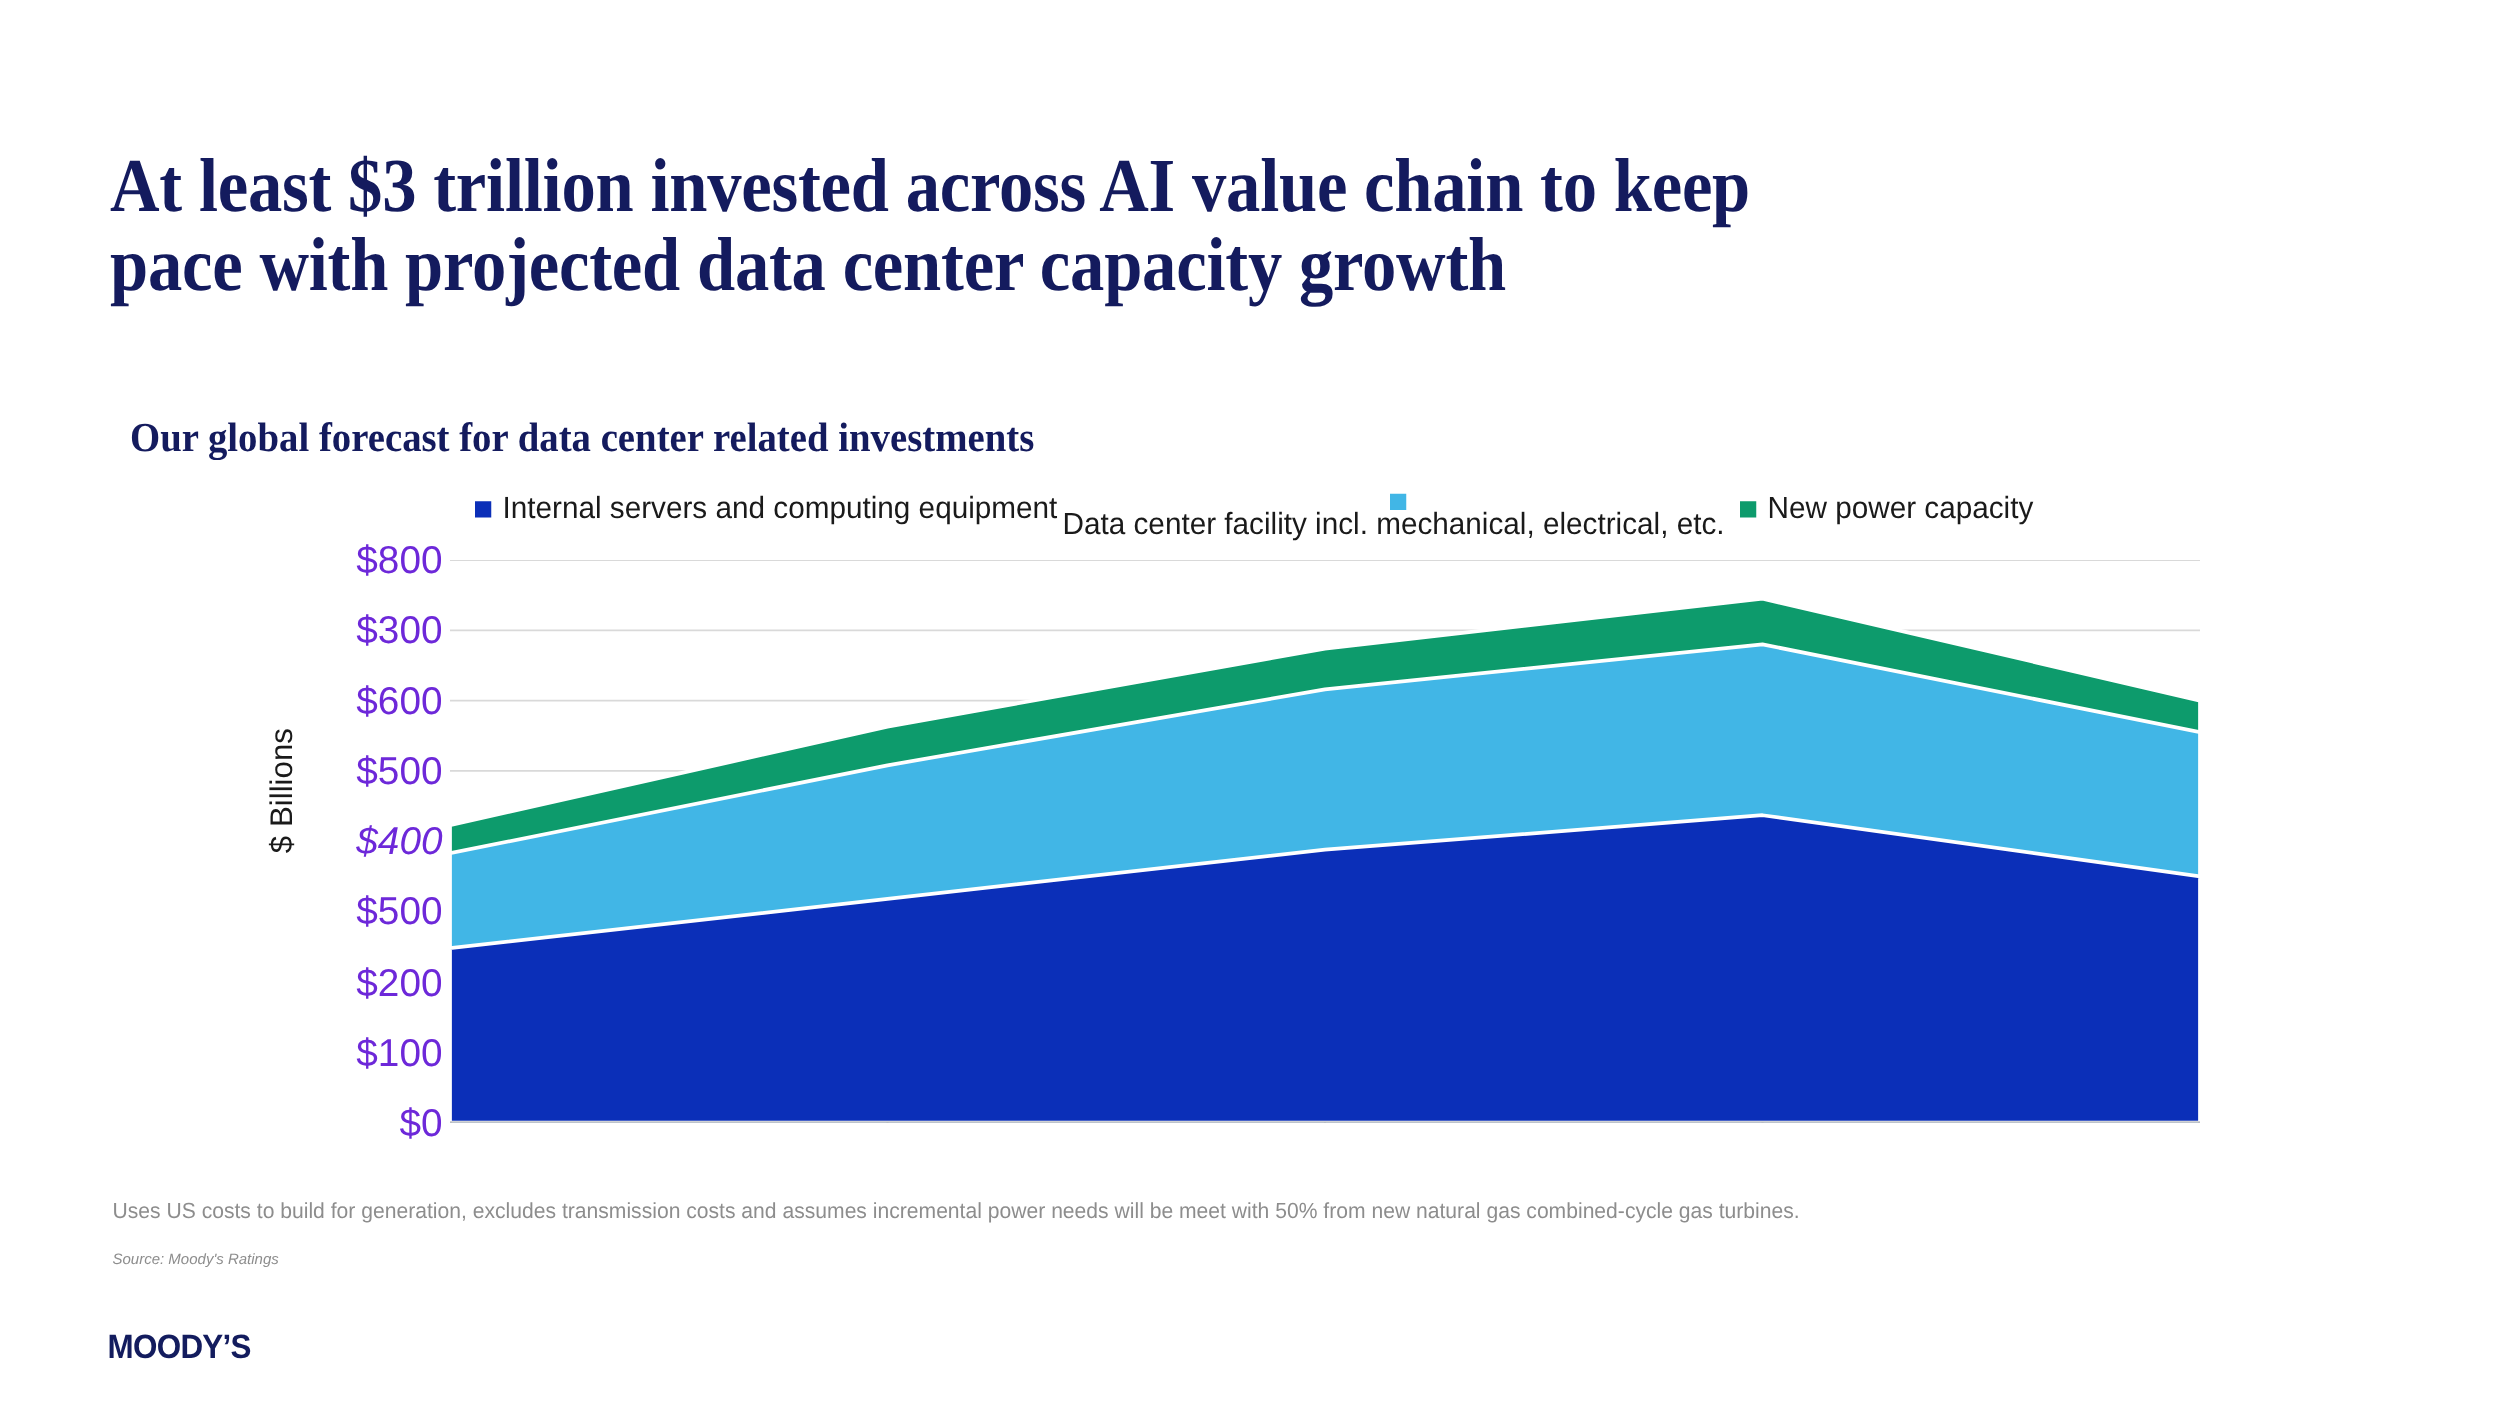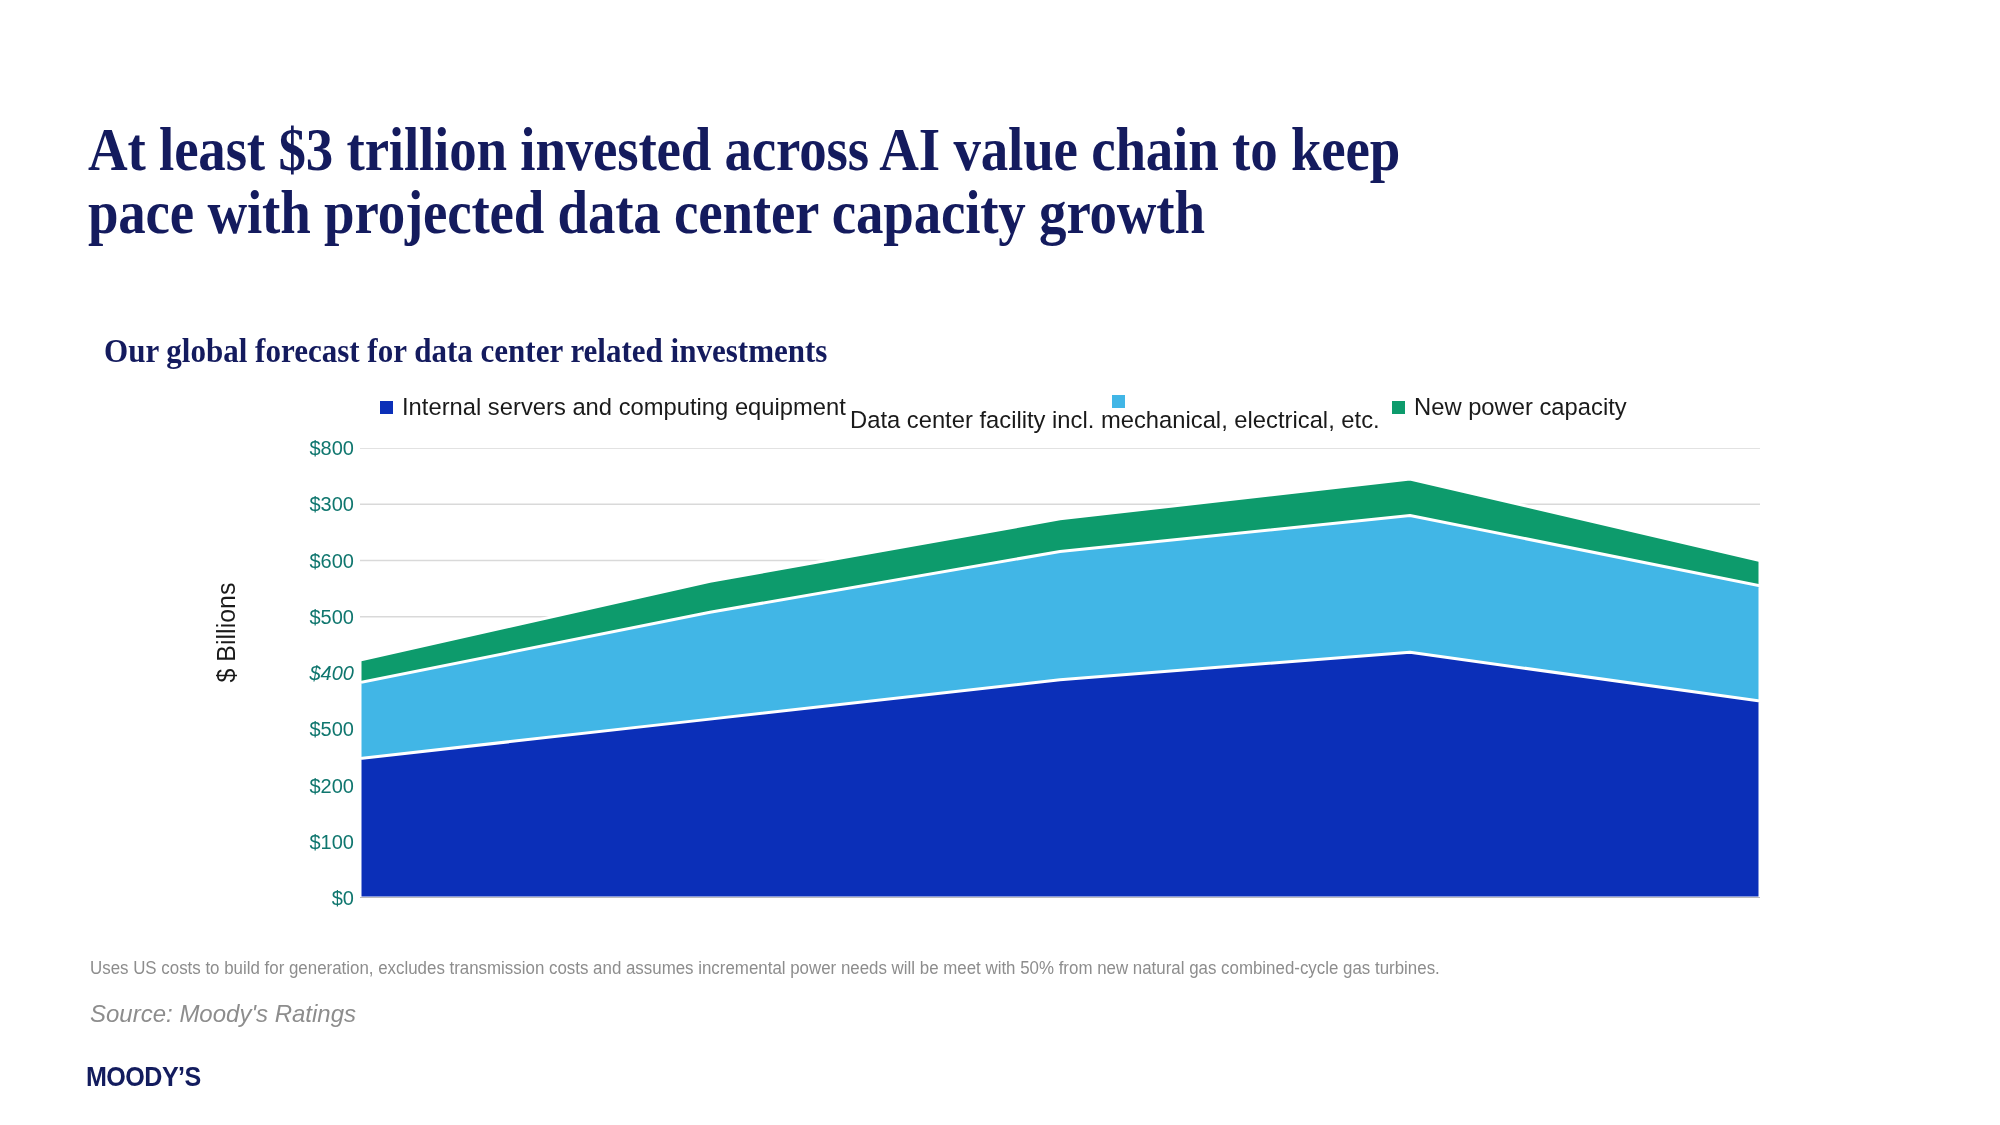--- a/index.html
+++ b/index.html
@@ -101,22 +101,22 @@
     height: 450px;
   }
   #plot-svg { display: block; width: 1400px; height: 450px; }
 
   
   .ytick {
     position: absolute;
     right: 0;
     width: 110px;
     text-align: right;
-    font-size: 20px;
-    color: #0f766e;
+    font-size: 31px;
+    color: #6d28d9;
     line-height: 1;
     transform: translateY(-50%);
     white-space: nowrap;
   }
   #ylabels {
     position: absolute;
     left: 32px;
     top: 53px;
     width: 122px;
     height: 450px;
@@ -161,21 +161,21 @@
     font-size: 17.5px;
     color: #8d8d8d;
     transform: scaleX(0.965);
     transform-origin: left top;
     white-space: nowrap;
   }
   #source {
     position: absolute;
     left: 90px;
     top: 1000px;
-    font-size: 24px;
+    font-size: 12px;
     font-style: italic;
     color: #8d8d8d;
     white-space: nowrap;
   }
 
   
   #logo {
     position: absolute;
     left: 86px;
     top: 1062px;

